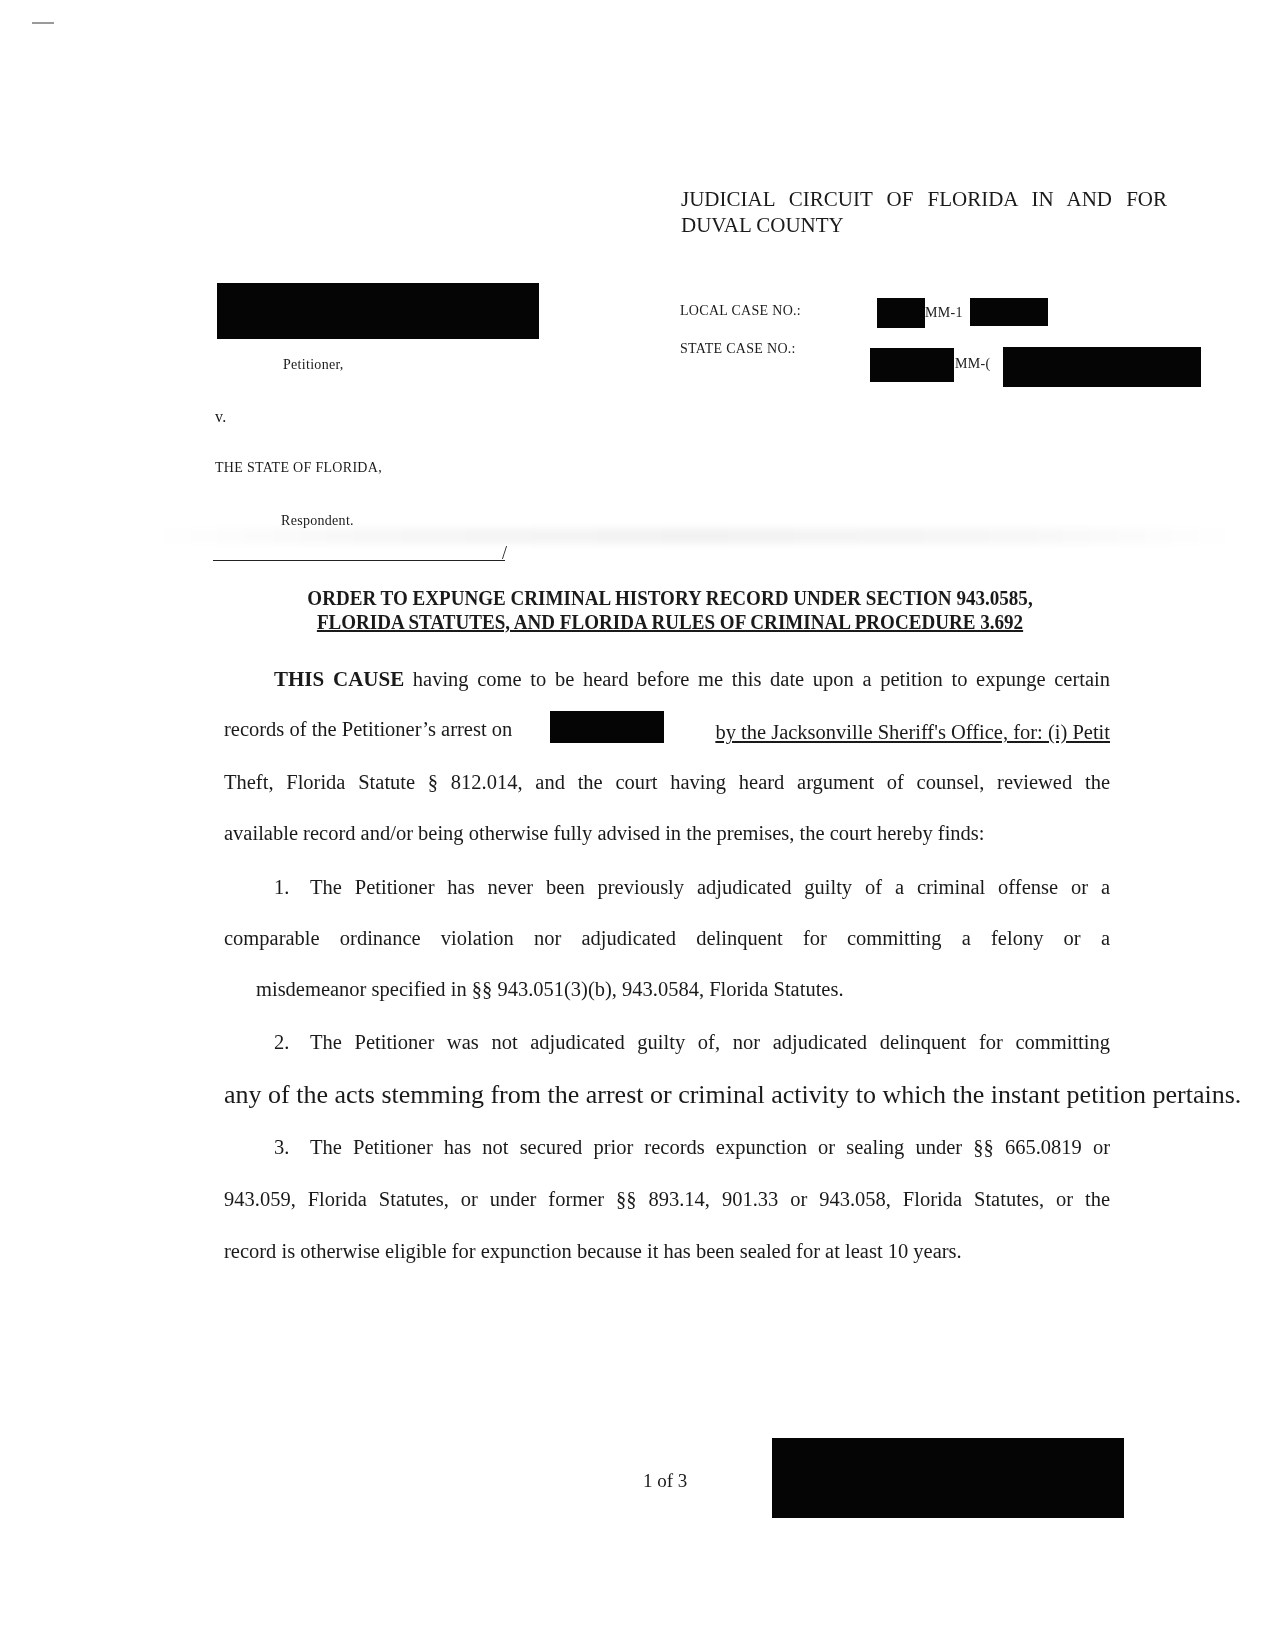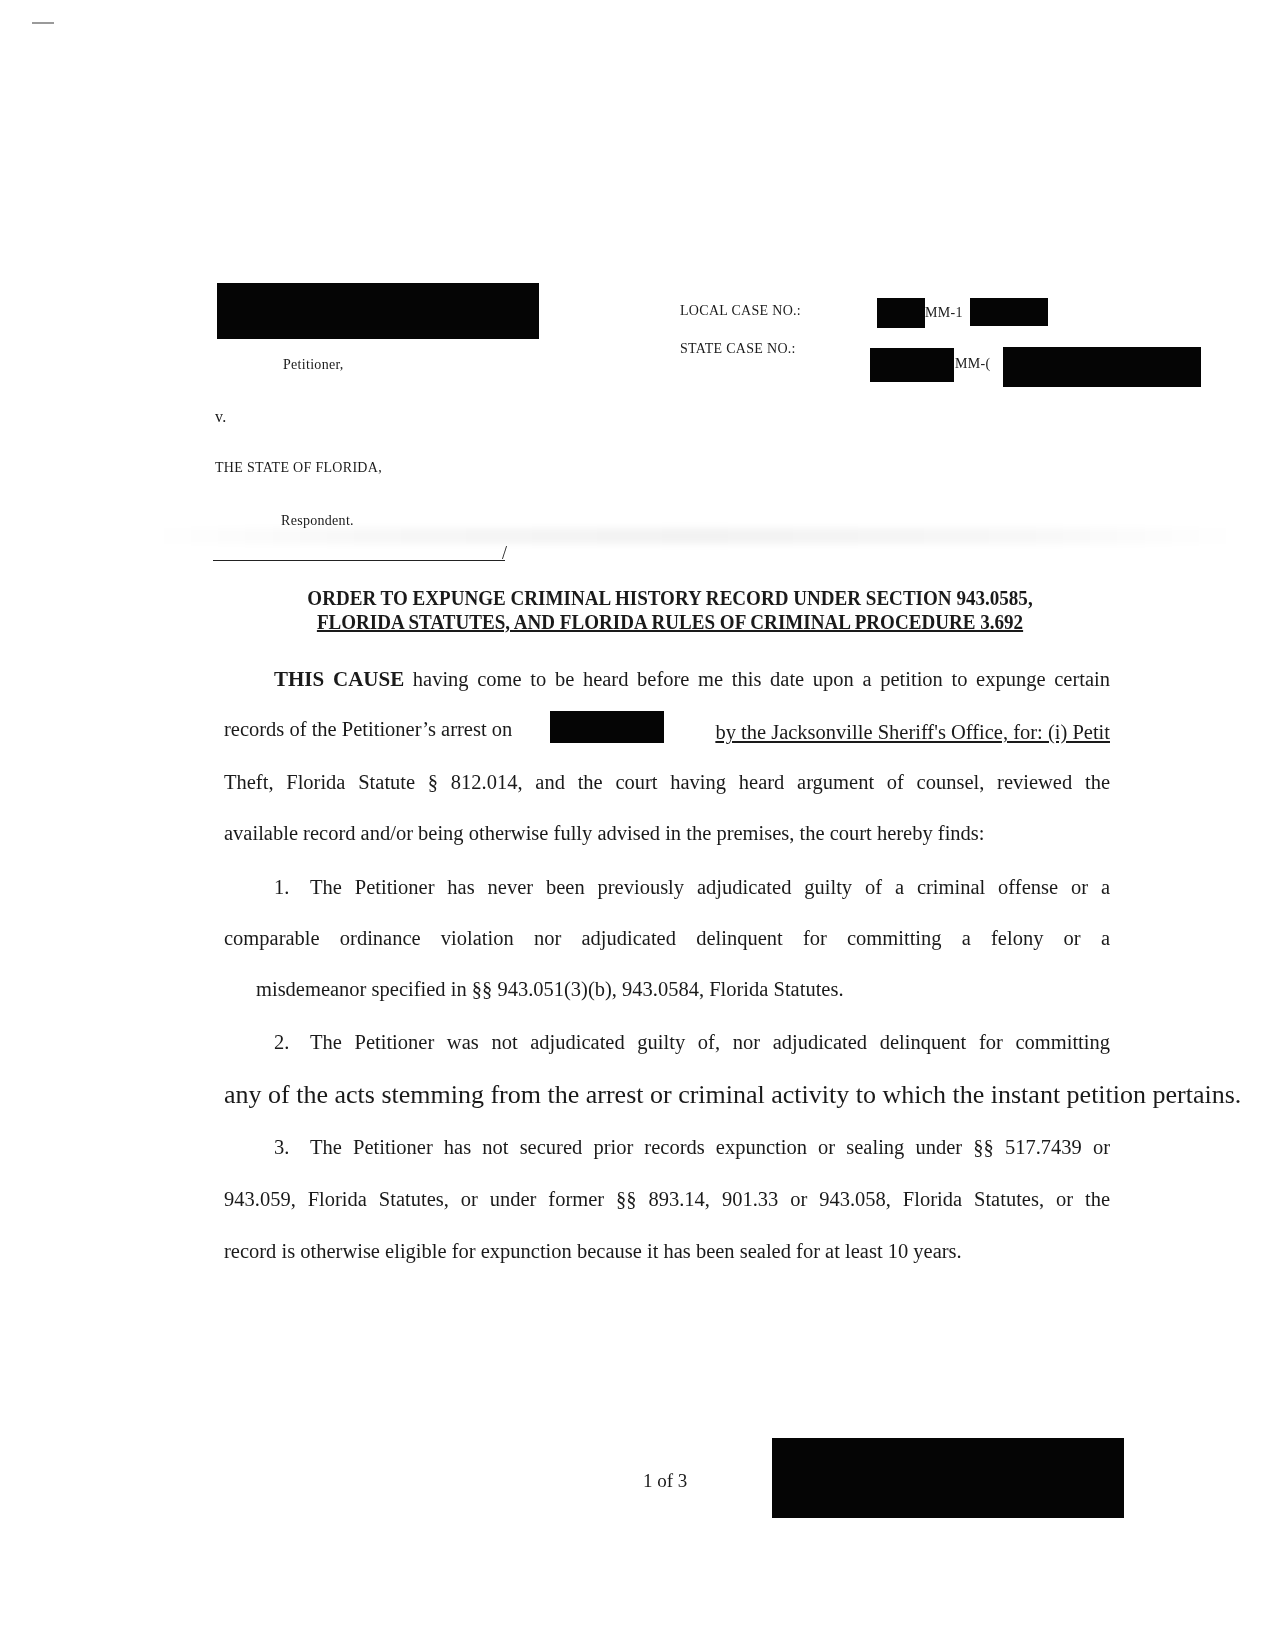--- a/index.html
+++ b/index.html
@@ -23,20 +23,22 @@
     background:linear-gradient(90deg, rgba(0,0,0,0) 0%, rgba(0,0,0,0.03) 20%, rgba(0,0,0,0.05) 50%, rgba(0,0,0,0.03) 80%, rgba(0,0,0,0) 100%); filter:blur(3px); }
   .corner-mark { position:absolute; left:32px; top:22px; width:22px; height:2px; background:#9a9a9a; }
 </style>
 </head>
 <body>
 
 <div class="corner-mark"></div>
 <div class="scan-smudge"></div>
 
 <div class="abs court-hdr">
+  <div>JUDICIAL CIRCUIT OF FLORIDA IN AND FOR</div>
+  <div class="last">DUVAL COUNTY</div>
 </div>
 
 <div class="abs caption" style="left:680px; top:298px;">LOCAL CASE NO.:</div>
 <div class="redact" style="left:877px; top:298px; width:48px; height:30px;"></div>
 <div class="abs caption" style="left:925px; top:300px;">MM-1</div>
 <div class="redact" style="left:970px; top:298px; width:78px; height:28px;"></div>
 
 <div class="abs caption" style="left:680px; top:336px;">STATE CASE NO.:</div>
 <div class="redact" style="left:870px; top:348px; width:84px; height:34px;"></div>
 <div class="abs caption" style="left:955px; top:351px;">MM-(</div>
@@ -71,19 +73,19 @@
 </div>
 <div class="body-line just" style="top:925px;">comparable ordinance violation nor adjudicated delinquent for committing a felony or a</div>
 <div class="body-line" style="top:976px;margin-left:32px;">misdemeanor specified in §§ 943.051(3)(b), 943.0584, Florida Statutes.</div>
 
 <div class="body-line just indent" style="top:1029px;">
   <span class="num">2.</span><span>The Petitioner was not adjudicated guilty of, nor adjudicated delinquent for committing</span>
 </div>
 <div class="body-line" style="top:1082px; font-size:26px;">any of the acts stemming from the arrest or criminal activity to which the instant petition pertains.</div>
 
 <div class="body-line just indent" style="top:1134px;">
-  <span class="num">3.</span><span>The Petitioner has not secured prior records expunction or sealing under §§ 517.7439 or</span>
+  <span class="num">3.</span><span>The Petitioner has not secured prior records expunction or sealing under §§ 665.0819 or</span>
 </div>
 <div class="body-line just" style="top:1186px;">943.059, Florida Statutes, or under former §§ 893.14, 901.33 or 943.058, Florida Statutes, or the</div>
 <div class="body-line" style="top:1238px;">record is otherwise eligible for expunction because it has been sealed for at least 10 years.</div>
 
 <div class="abs" style="left:643px; top:1453px; font-size:19px;margin-top:17px;">1 of 3</div>
 <div class="redact" style="left:772px; top:1438px; width:352px; height:80px;"></div>
 
 </body></html>

